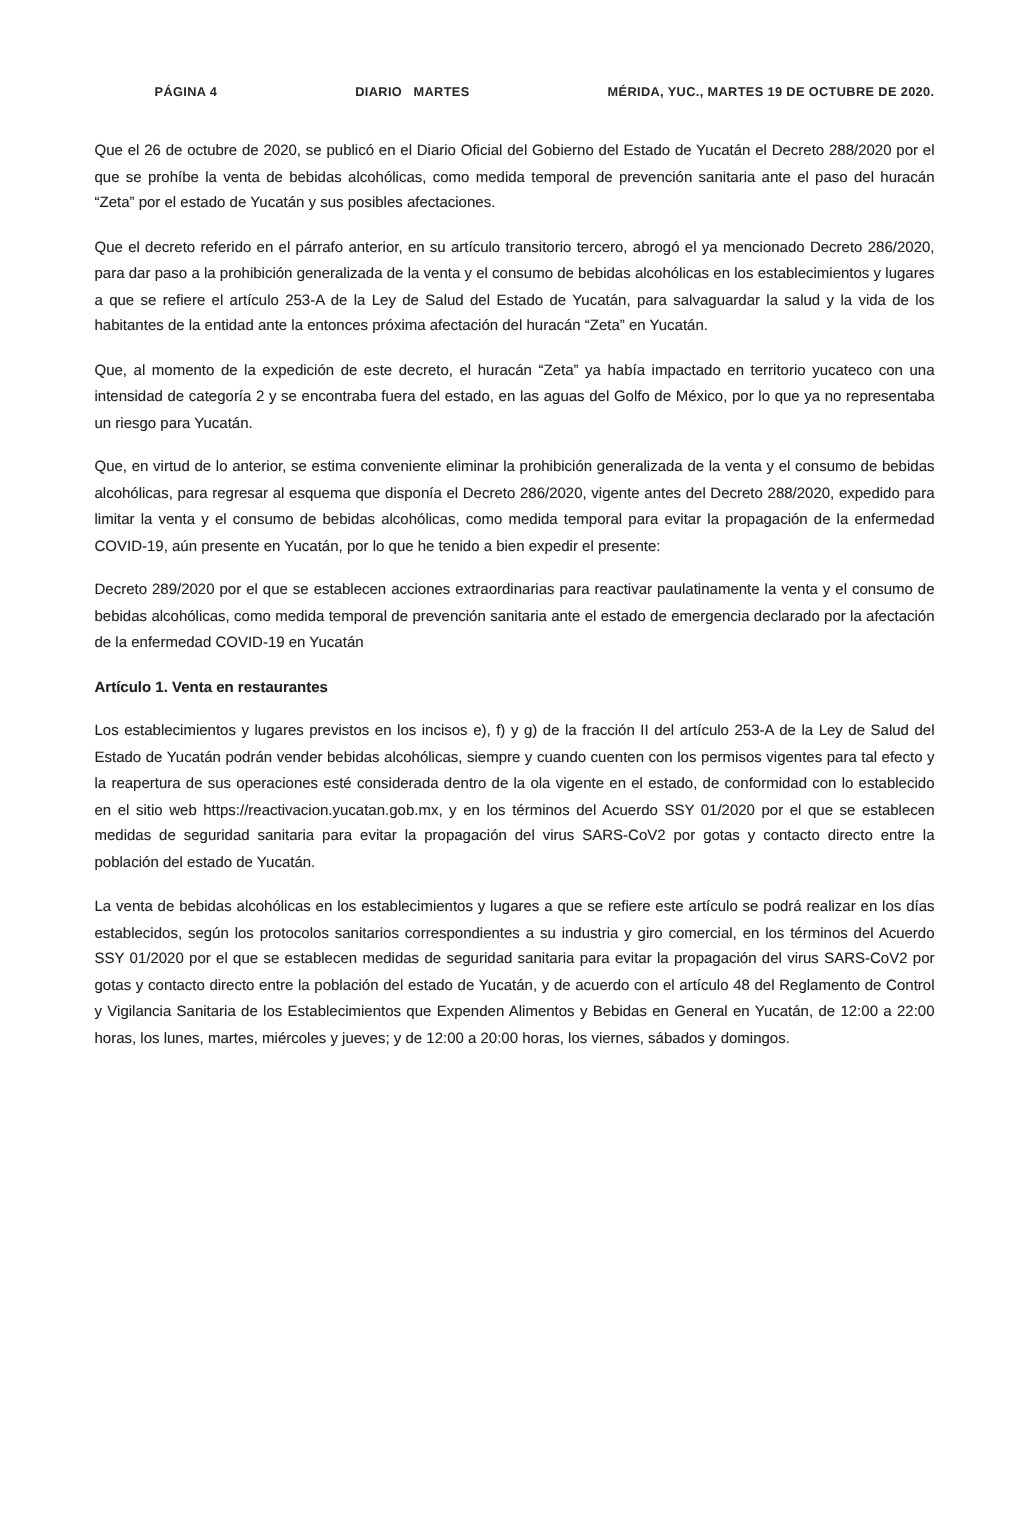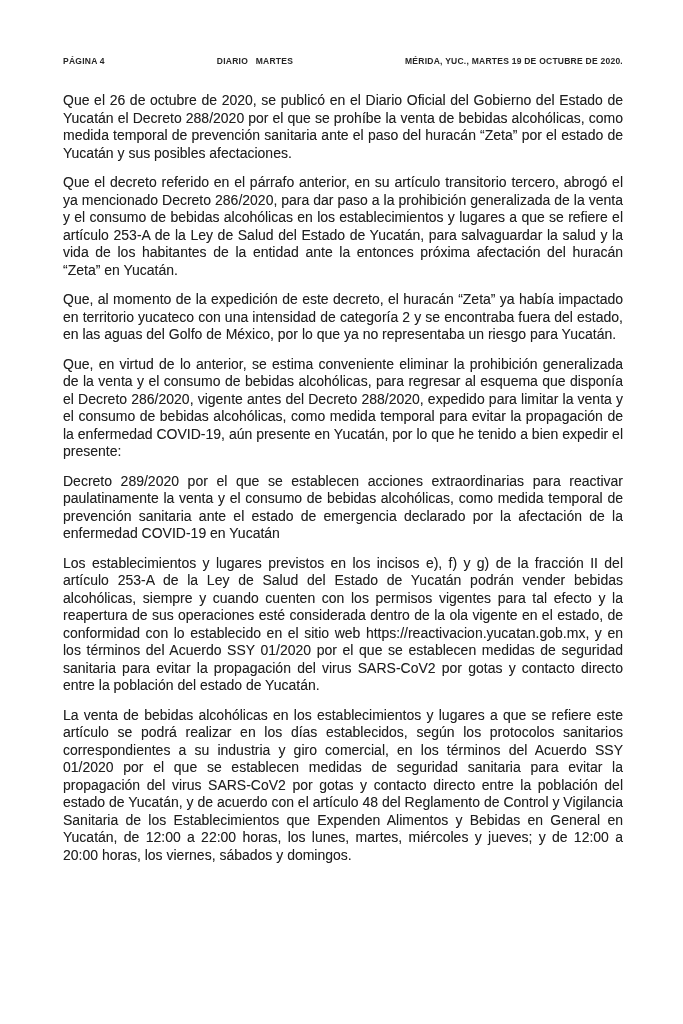--- a/index.html
+++ b/index.html
@@ -20,27 +20,28 @@
   }
   .doc-header {
     display: flex;
     justify-content: space-between;
     align-items: flex-end;
     font-size: 8.5px;
     font-weight: bold;
     letter-spacing: 0.25px;
     color: #262626;
     margin-bottom: 26px;
+    margin-left: 40px;
   }
   .doc-header .pub {
     word-spacing: 5px;
   }
   .doc-body p,
   .doc-body h2 {
-    font-size: 14px;
+    font-size: 10px;
     line-height: 17.5px;
     margin: 0 0 12px 0;
     text-align: justify;
     text-shadow: 0 0 0.6px rgba(30, 30, 30, 0.35);
   }
   .doc-body p.bold {
     font-weight: normal;
   }
   .doc-body h2.article-heading {
     font-weight: bold;
@@ -64,20 +65,21 @@
     <p class="para">Que el 26 de octubre de 2020, se publicó en el Diario Oficial del Gobierno del Estado de Yucatán el Decreto 288/2020 por el que se prohíbe la venta de bebidas alcohólicas, como medida temporal de prevención sanitaria ante el paso del huracán “Zeta” por el estado de Yucatán y sus posibles afectaciones.</p>
 
     <p class="para">Que el decreto referido en el párrafo anterior, en su artículo transitorio tercero, abrogó el ya mencionado Decreto 286/2020, para dar paso a la prohibición generalizada de la venta y el consumo de bebidas alcohólicas en los establecimientos y lugares a que se refiere el artículo 253-A de la Ley de Salud del Estado de Yucatán, para salvaguardar la salud y la vida de los habitantes de la entidad ante la entonces próxima afectación del huracán “Zeta” en Yucatán.</p>
 
     <p class="para">Que, al momento de la expedición de este decreto, el huracán “Zeta” ya había impactado en territorio yucateco con una intensidad de categoría 2 y se encontraba fuera del estado, en las aguas del Golfo de México, por lo que ya no representaba un riesgo para Yucatán.</p>
 
     <p class="para">Que, en virtud de lo anterior, se estima conveniente eliminar la prohibición generalizada de la venta y el consumo de bebidas alcohólicas, para regresar al esquema que disponía el Decreto 286/2020, vigente antes del Decreto 288/2020, expedido para limitar la venta y el consumo de bebidas alcohólicas, como medida temporal para evitar la propagación de la enfermedad COVID-19, aún presente en Yucatán, por lo que he tenido a bien expedir el presente:</p>
 
     <p class="para bold">Decreto 289/2020 por el que se establecen acciones extraordinarias para reactivar paulatinamente la venta y el consumo de bebidas alcohólicas, como medida temporal de prevención sanitaria ante el estado de emergencia declarado por la afectación de la enfermedad COVID-19 en Yucatán</p>
 
+    <h2 class="article-heading">Artículo 1. Venta en restaurantes</h2>
 
 
     <p class="para">Los establecimientos y lugares previstos en los incisos e), f) y g) de la fracción II del artículo 253-A de la Ley de Salud del Estado de Yucatán podrán vender bebidas alcohólicas, siempre y cuando cuenten con los permisos vigentes para tal efecto y la reapertura de sus operaciones esté considerada dentro de la ola vigente en el estado, de conformidad con lo establecido en el sitio web https://reactivacion.yucatan.gob.mx, y en los términos del Acuerdo SSY 01/2020 por el que se establecen medidas de seguridad sanitaria para evitar la propagación del virus SARS-CoV2 por gotas y contacto directo entre la población del estado de Yucatán.</p>
 
     <p class="para">La venta de bebidas alcohólicas en los establecimientos y lugares a que se refiere este artículo se podrá realizar en los días establecidos, según los protocolos sanitarios correspondientes a su industria y giro comercial, en los términos del Acuerdo SSY 01/2020 por el que se establecen medidas de seguridad sanitaria para evitar la propagación del virus SARS-CoV2 por gotas y contacto directo entre la población del estado de Yucatán, y de acuerdo con el artículo 48 del Reglamento de Control y Vigilancia Sanitaria de los Establecimientos que Expenden Alimentos y Bebidas en General en Yucatán, de 12:00 a 22:00 horas, los lunes, martes, miércoles y jueves; y de 12:00 a 20:00 horas, los viernes, sábados y domingos.</p>
 
   </main>
 
 </div>
 

